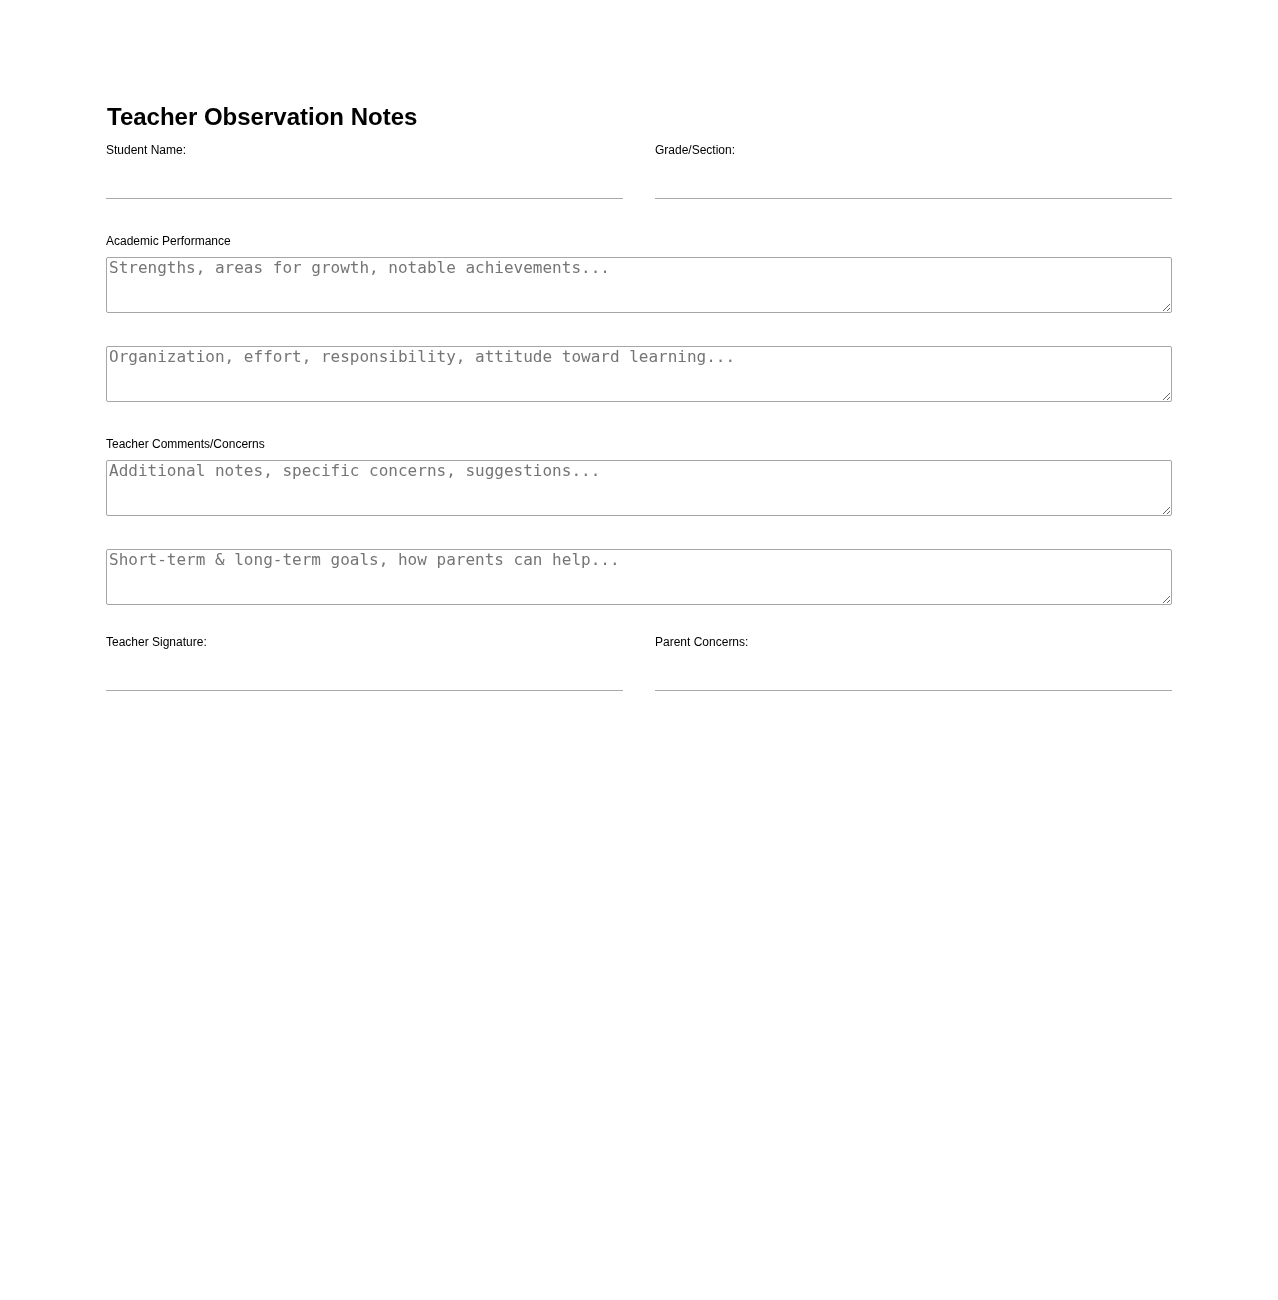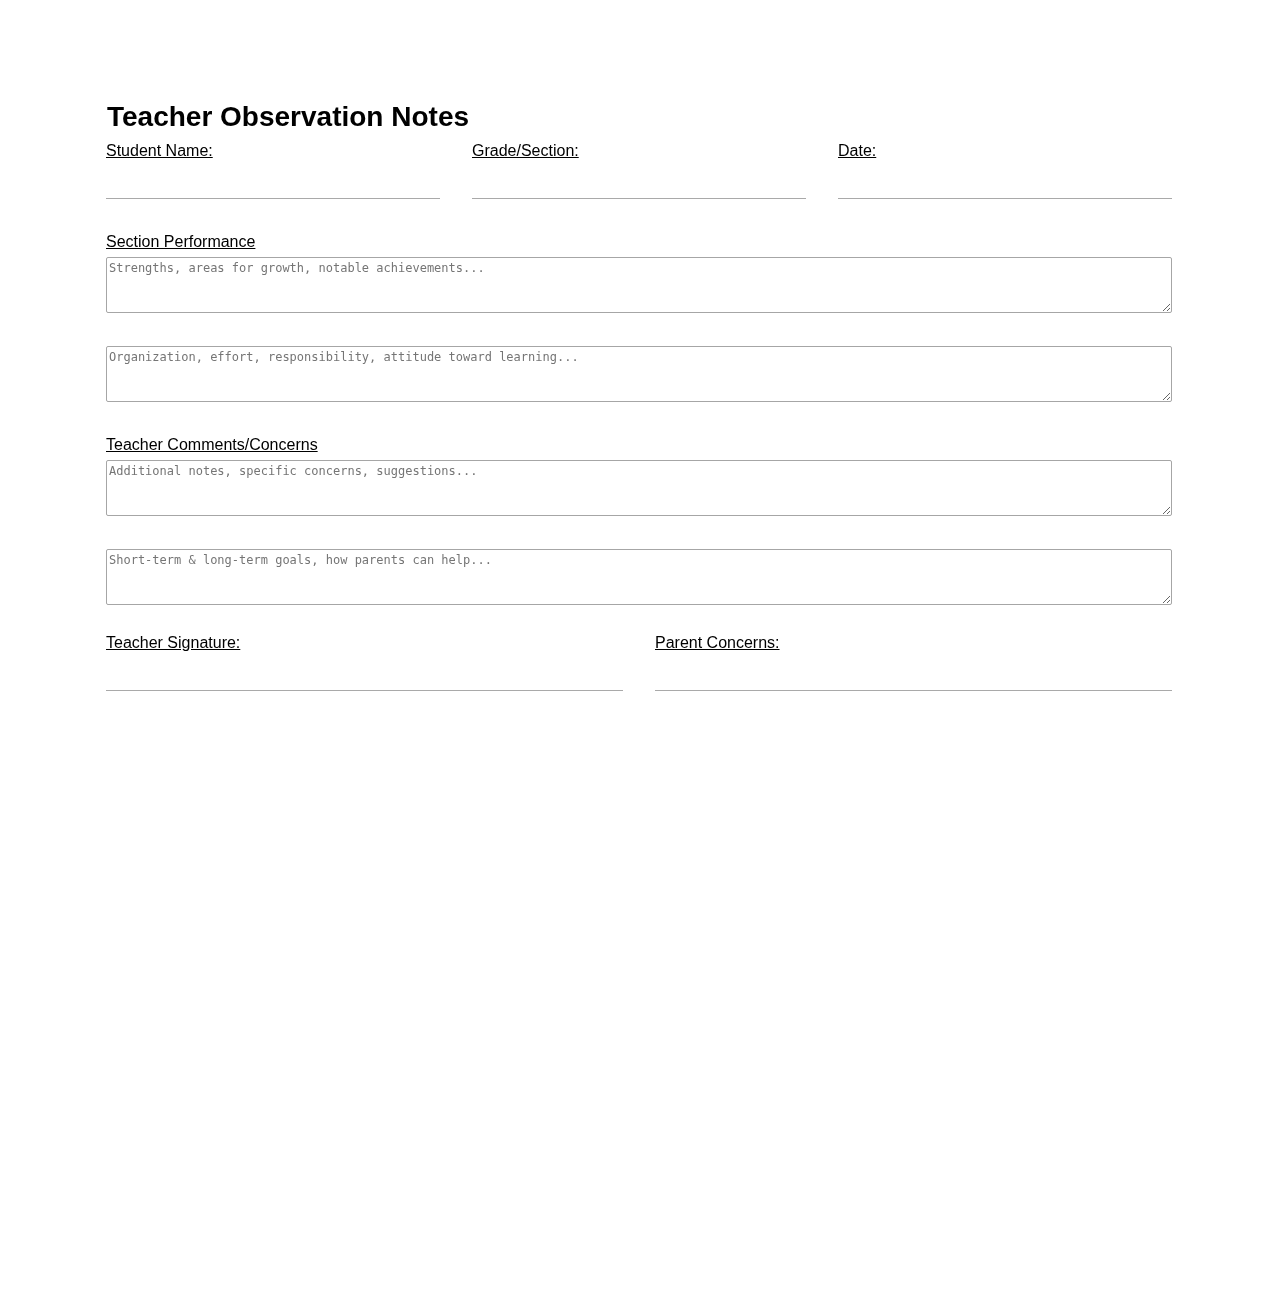--- a/index.html
+++ b/index.html
@@ -2,39 +2,39 @@
 <html><head>
   <meta charset="utf-8">
   <style>
     html, body { margin: 0; padding: 0; background: #ffffff; }
     body {
       width: 1278px; height: 1300px; position: relative;
       font-family: "Liberation Sans", sans-serif; color: #000;
     }
     .page { position: absolute; left: 106px; top: 100px; width: 1066px; }
     h1 {
-      margin: 0; font-size: 28px; font-weight: bold; line-height: 34px;
+      margin: 0; font-size: 24px; font-weight: bold; line-height: 34px;
       padding-left: 1px;
     }
     .row3 { display: flex; gap: 32px; margin-top: 7px; }
     .row3 .field { flex: 1; }
-    .field-label { font-size: 16px; line-height: 19px; display: block; text-decoration: underline; }
+    .field-label { font-size: 12px; line-height: 19px; display: block; }
     .line-input {
       display: block; width: 100%; box-sizing: border-box;
       border: none; border-bottom: 1px solid #a9a9a9;
       height: 28px; margin-top: 11px; outline: none; background: transparent;
       font-family: "Liberation Sans", sans-serif; font-size: 16px; padding: 0;
     }
     .section { margin-top: 33px; }
     .section + .section { margin-top: 33px; }
     .section .field-label { margin-bottom: 6px; }
     textarea {
       display: block; width: 1066px; height: 56px; box-sizing: border-box;
       border: 1px solid #a6a6a6; border-radius: 2px; padding: 2px 2px;
-      font-family: "DejaVu Sans Mono", "Liberation Mono", monospace; font-size: 12px;
+      font-family: "DejaVu Sans Mono", "Liberation Mono", monospace; font-size: 16px;
       line-height: 16px; resize: vertical; color: #000; background: #fff;
     }
     textarea::placeholder { color: #757575; }
     .sig-row { display: flex; gap: 32px; margin-top: 28px; justify-content: space-between; }
     .sig-row .field { flex: 1; }
     .sig-row .line-input { margin-top: 11px; }
   </style>
 </head>
 <body>
 
@@ -43,28 +43,24 @@
 
   <div class="row3">
     <div class="field">
       <label class="field-label">Student Name:</label>
       <input class="line-input" type="text" value="" style="">
     </div>
     <div class="field">
       <label class="field-label">Grade/Section:</label>
       <input class="line-input" type="text" value="" style="">
     </div>
-    <div class="field">
-      <label class="field-label">Date:</label>
-      <input class="line-input" type="text" value="" style="">
-    </div>
   </div>
 
   <div class="section">
-    <label class="field-label">Section Performance</label>
+    <label class="field-label">Academic Performance</label>
     <textarea placeholder="Strengths, areas for growth, notable achievements..." style=""></textarea>
   </div>
 
 
   <div class="section">
     <textarea placeholder="Organization, effort, responsibility, attitude toward learning..." style=""></textarea>
   </div>
 
   <div class="section">
     <label class="field-label">Teacher Comments/Concerns</label>

